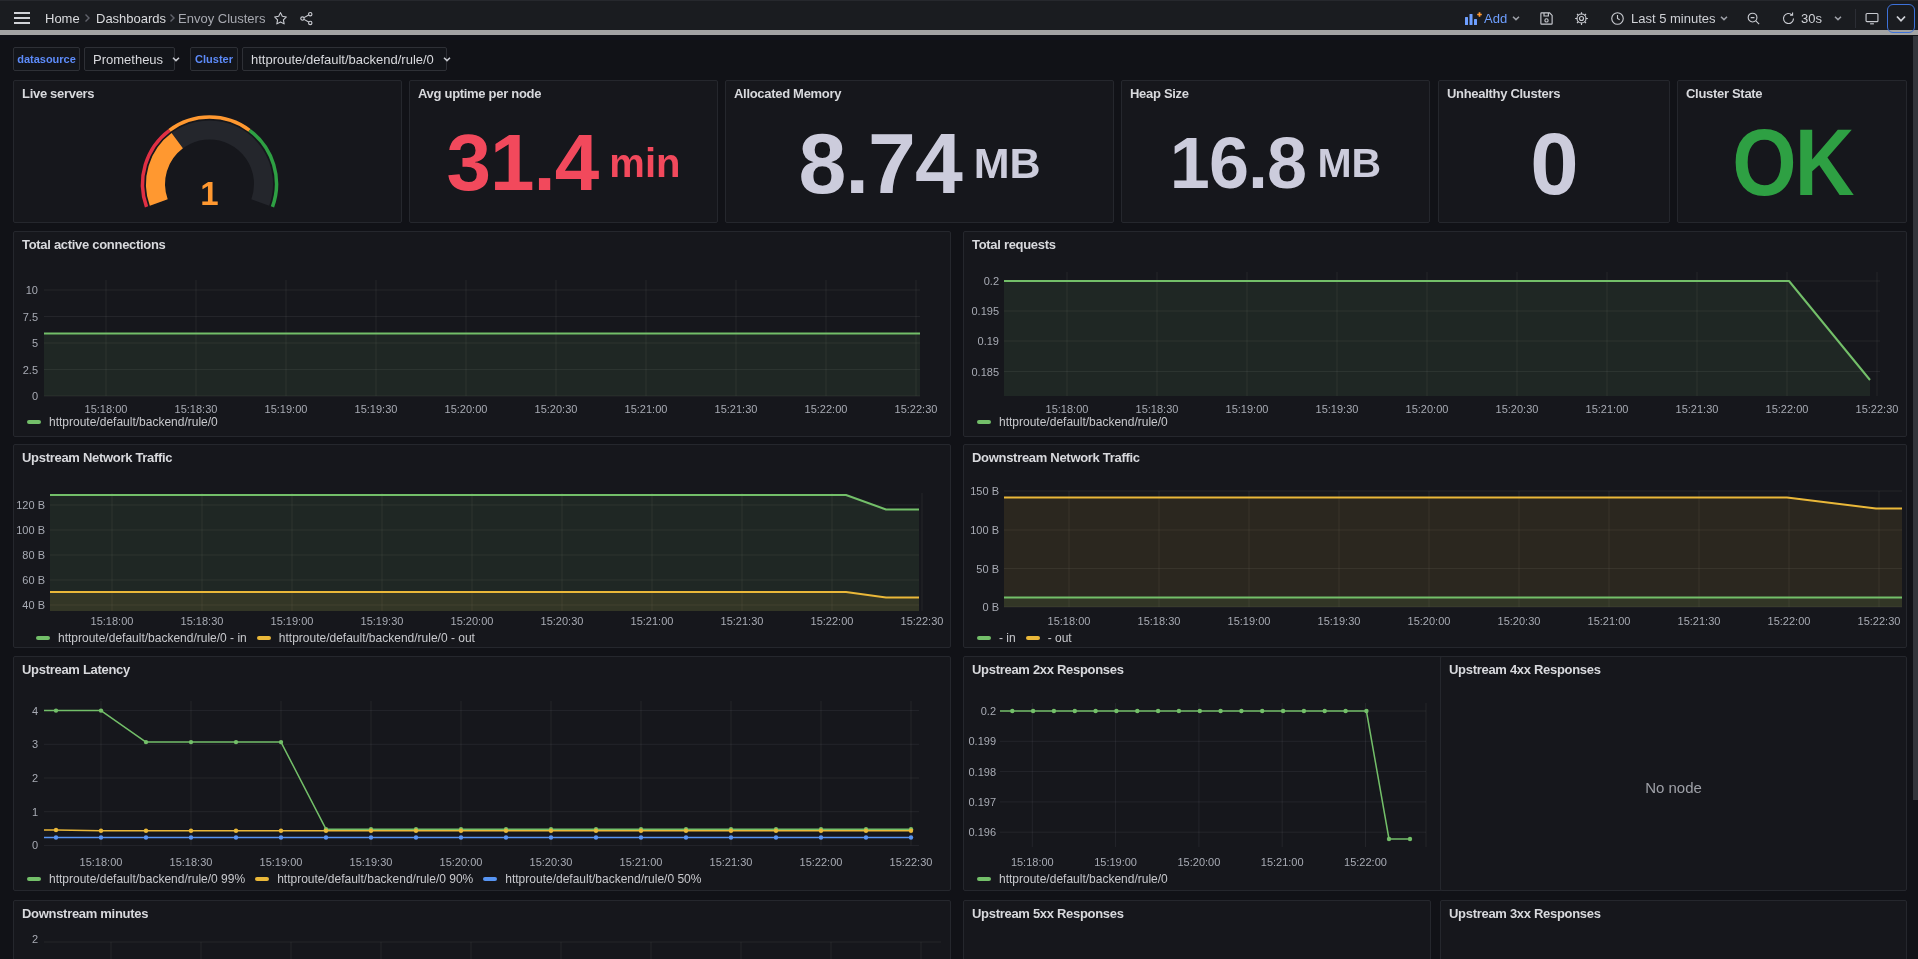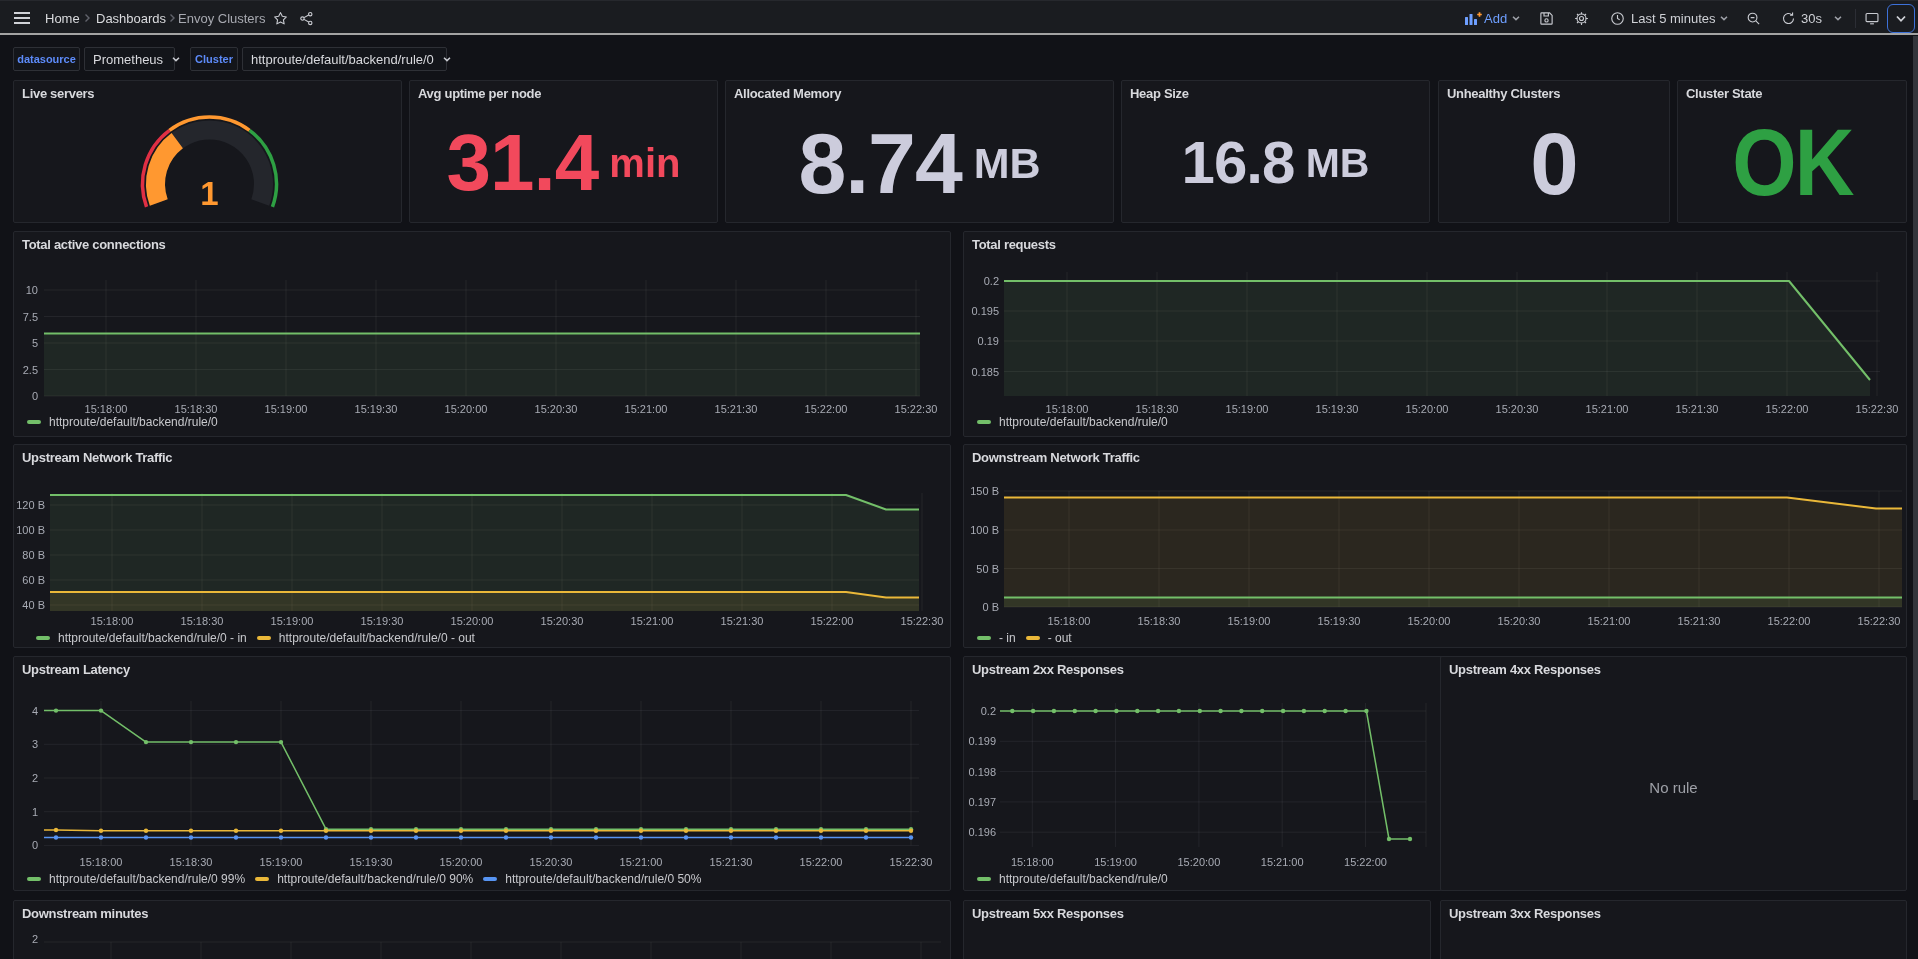--- a/index.html
+++ b/index.html
@@ -1,16 +1,16 @@
 <!DOCTYPE html>
 <html><head><meta charset="utf-8"><title>Envoy Clusters - Dashboards - Grafana</title>
 <style>
 * { margin:0; padding:0; box-sizing:border-box; }
 html,body { width:1918px; height:959px; background:#111217; font-family:"Liberation Sans",sans-serif; overflow:hidden; position:relative; }
-.nav { position:absolute; left:0; top:0; width:1918px; height:35px; background:#1a1c20; border-top:1px solid #26282d; border-bottom:2px solid #a3a3a3; }
+.nav { position:absolute; left:0; top:0; width:1918px; height:35px; background:#1a1c20; border-top:1px solid #26282d; border-bottom:5px solid #a3a3a3; }
 .nav .item { position:absolute; top:0; height:34px; display:flex; align-items:center; }
 .crumb { font-size:13px; color:#dadbde; font-weight:400; }
 .crumb2 { font-size:13px; color:#a7a9b0; font-weight:400; }
 .navtxt { font-size:13px; color:#cfd1d6; }
 .panel { position:absolute; background:#16171c; border:1px solid #25272d; border-radius:2px; }
 .ptitle { position:absolute; left:8px; top:5px; font-size:13px; font-weight:700; letter-spacing:-0.3px; color:#d8d9dd; white-space:nowrap; }
 .statwrap { position:absolute; left:0; right:0; top:30px; bottom:0; display:flex; align-items:center; justify-content:center; padding-bottom:7px; }
 .bigv { font-weight:700; color:#CCCCDC; line-height:1; letter-spacing:-1px; }
 .unitv { font-weight:700; color:#CCCCDC; line-height:1;text-align:center; }
 .legend { position:absolute; font-size:12px; color:#c8c9cd; white-space:nowrap; }
@@ -176,21 +176,21 @@
 <div class="panel" style="left:725px;top:80px;width:389px;height:143px">
     <div class="ptitle">Allocated Memory</div>
     <div class="statwrap">
       <span class="bigv" style="font-size:86px">8.74</span>
       <span class="unitv" style="font-size:43px">&nbsp;MB</span>
     </div>
   </div>
 <div class="panel" style="left:1121px;top:80px;width:309px;height:143px">
     <div class="ptitle">Heap Size</div>
     <div class="statwrap">
-      <span class="bigv" style="font-size:60px">16.8</span>
+      <span class="bigv" style="font-size:72px">16.8</span>
       <span class="unitv" style="font-size:41px">&nbsp;MB</span>
     </div>
   </div>
 <div class="panel" style="left:1438px;top:80px;width:232px;height:143px">
     <div class="ptitle">Unhealthy Clusters</div>
     <div class="statwrap">
       <span class="bigv" style="font-size:87px">0</span>
     </div>
   </div>
 <div class="panel" style="left:1677px;top:80px;width:230px;height:143px">
@@ -499,21 +499,21 @@
     <div class="legend" style="left:13px;top:215px"><span class="lgi"><span class="sw" style="background:#73BF69"></span>httproute/default/backend/rule/0</span></div>
     <div style="position:absolute;right:1px;top:2px;width:20px;height:25px;background:#22252b;border-radius:2px">
       <div style="position:absolute;left:9px;top:7px;width:2.5px;height:2.5px;background:#c7c9cf;border-radius:50%;box-shadow:0 4.5px 0 #c7c9cf,0 9px 0 #c7c9cf"></div>
     </div>
     <svg width="10" height="10" style="position:absolute;right:1px;bottom:1px">
       <path d="M9 2 L2 9 M9 6 L6 9" stroke="#5f626a" stroke-width="1"></path>
     </svg>
   </div>
 <div class="panel" style="left:1440px;top:656px;width:467px;height:235px">
     <div class="ptitle">Upstream 4xx Responses</div>
-    <div style="position:absolute;left:0;top:0;width:100%;height:100%;display:flex;align-items:center;justify-content:center;color:#9ea0a7;font-size:15px;padding-top:28px">No rule</div>
+    <div style="position:absolute;left:0;top:0;width:100%;height:100%;display:flex;align-items:center;justify-content:center;color:#9ea0a7;font-size:15px;padding-top:28px">No node</div>
   </div>
 <div class="panel" style="left:13px;top:900px;width:938px;height:70px">
     <div class="ptitle">Downstream minutes</div>
     <svg width="938" height="59" viewBox="0 0 938 59" style="position:absolute;left:0;top:0">
       <line x1="30" y1="41" x2="927" y2="41" stroke="rgba(204,204,220,0.08)" stroke-width="1"></line>
       <line x1="97" y1="41" x2="97" y2="59" stroke="rgba(204,204,220,0.08)" stroke-width="1"></line>
       <line x1="187" y1="41" x2="187" y2="59" stroke="rgba(204,204,220,0.08)" stroke-width="1"></line>
       <line x1="277" y1="41" x2="277" y2="59" stroke="rgba(204,204,220,0.08)" stroke-width="1"></line>
       <line x1="367" y1="41" x2="367" y2="59" stroke="rgba(204,204,220,0.08)" stroke-width="1"></line>
       <line x1="457" y1="41" x2="457" y2="59" stroke="rgba(204,204,220,0.08)" stroke-width="1"></line>

